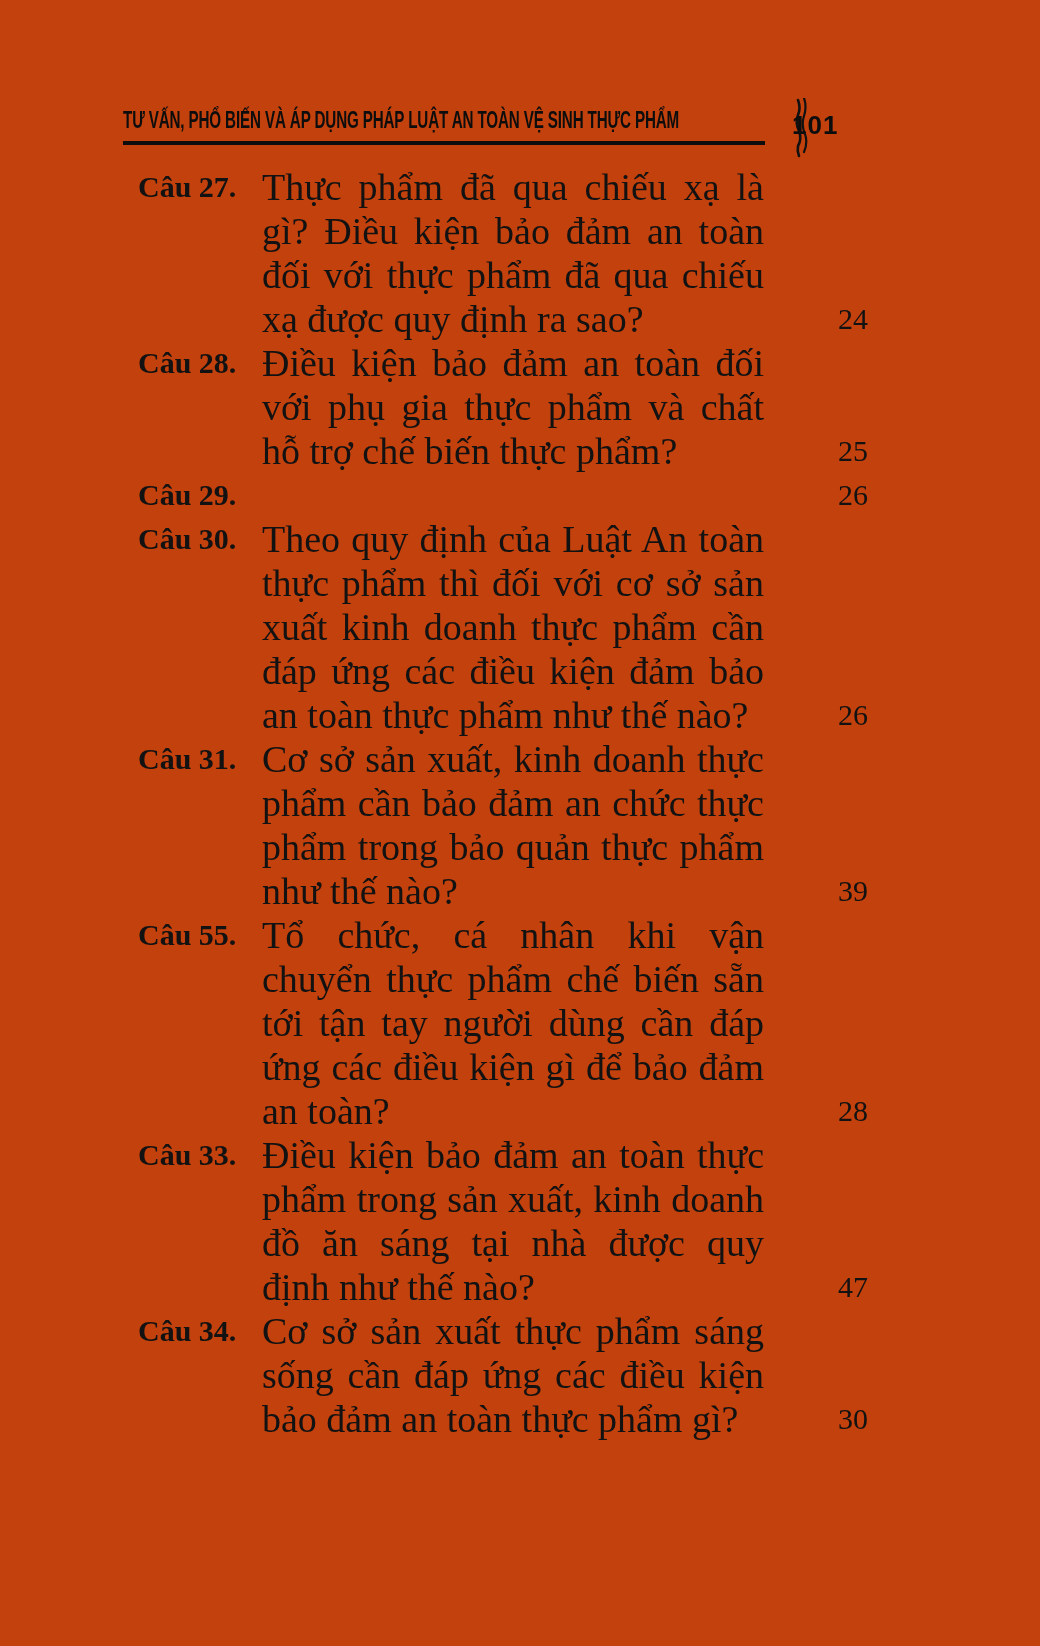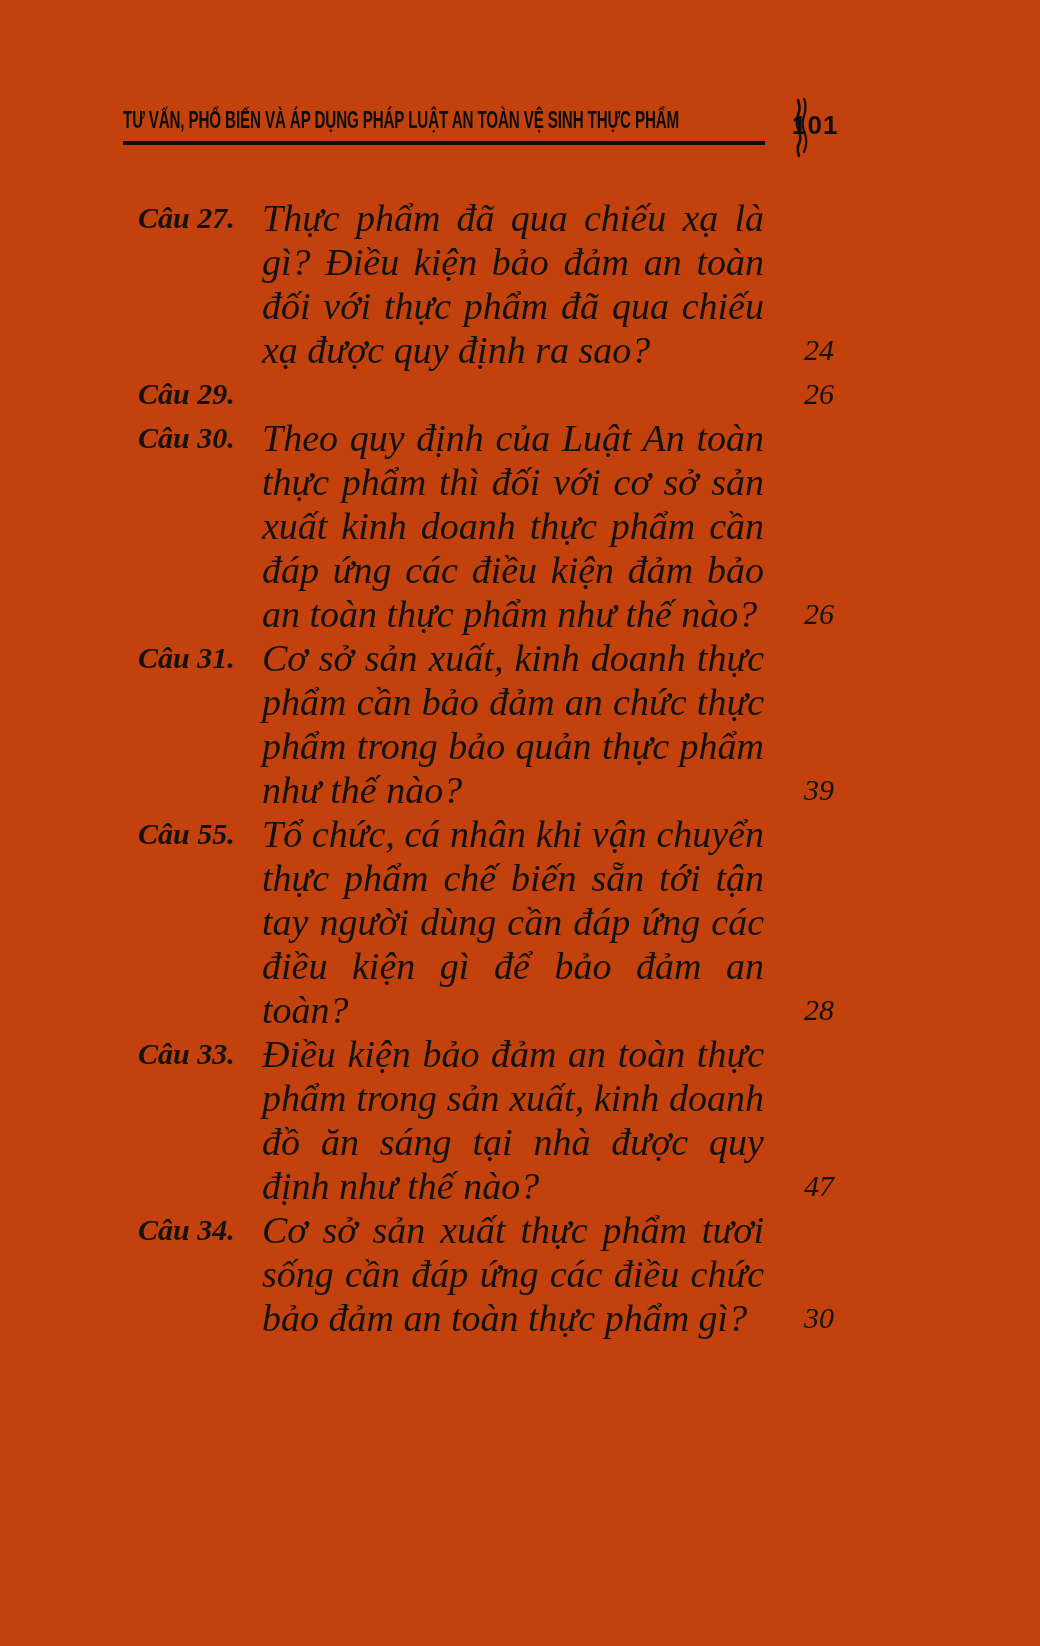--- a/index.html
+++ b/index.html
@@ -55,23 +55,22 @@
     font-weight: 700;
     font-size: 26px;
     letter-spacing: 1px;
     color: #0d0d0d;
   }
 
   
   .toc {
     position: absolute;
     left: 138px;
-    top: 196px;
+    top: 165px;
     width: 730px;
-    font-style: italic;
   }
   .toc-row {
     display: flex;
     align-items: flex-start;
   }
   .toc-label {
     flex: 0 0 124px;
     font-weight: 700;
     font-size: 30px;
     line-height: 44px;
@@ -81,20 +80,21 @@
     flex: 0 0 502px;
     font-size: 38px;
     line-height: 44px;
     text-align: justify;
     text-justify: inter-word;
   }
   .toc-page {
     margin-left: auto;
     flex: 0 0 64px;
     align-self: flex-end;
+    text-align: right;
     font-size: 30px;
     line-height: 44px;
   }
 </style>
 </head>
 <body>
 
 <div class="page">
 
   <div class="header-title">TƯ VẤN, PHỔ BIẾN VÀ ÁP DỤNG PHÁP LUẬT AN TOÀN VỆ SINH THỰC PHẨM</div>
@@ -108,20 +108,25 @@
   <div class="header-page-number">101</div>
 
   <main class="toc">
 
     <div class="toc-row">
       <span class="toc-label">Câu 27.</span>
       <span class="toc-text">Thực phẩm đã qua chiếu xạ là gì? Điều kiện bảo đảm an toàn đối với thực phẩm đã qua chiếu xạ được quy định ra sao?</span>
       <span class="toc-page">24</span>
     </div>
 
+    <div class="toc-row">
+      <span class="toc-label">Câu 28.</span>
+      <span class="toc-text">Điều kiện bảo đảm an toàn đối với phụ gia thực phẩm và chất hỗ trợ chế biến thực phẩm?</span>
+      <span class="toc-page">25</span>
+    </div>
 
     <div class="toc-row">
       <span class="toc-label">Câu 29.</span>
       <span class="toc-page">26</span>
     </div>
 
     <div class="toc-row">
       <span class="toc-label">Câu 30.</span>
       <span class="toc-text">Theo quy định của Luật An toàn thực phẩm thì đối với cơ sở sản xuất kinh doanh thực phẩm cần đáp ứng các điều kiện đảm bảo an toàn thực phẩm như thế nào?</span>
       <span class="toc-page">26</span>
@@ -140,19 +145,19 @@
     </div>
 
     <div class="toc-row">
       <span class="toc-label">Câu 33.</span>
       <span class="toc-text">Điều kiện bảo đảm an toàn thực phẩm trong sản xuất, kinh doanh đồ ăn sáng tại nhà được quy định như thế nào?</span>
       <span class="toc-page">47</span>
     </div>
 
     <div class="toc-row">
       <span class="toc-label">Câu 34.</span>
-      <span class="toc-text">Cơ sở sản xuất thực phẩm tươi sống cần đáp ứng các điều chức bảo đảm an toàn thực phẩm gì?</span>
+      <span class="toc-text">Cơ sở sản xuất thực phẩm sáng sống cần đáp ứng các điều kiện bảo đảm an toàn thực phẩm gì?</span>
       <span class="toc-page">30</span>
     </div>
 
 
   </main>
 </div>
 
 </body></html>

